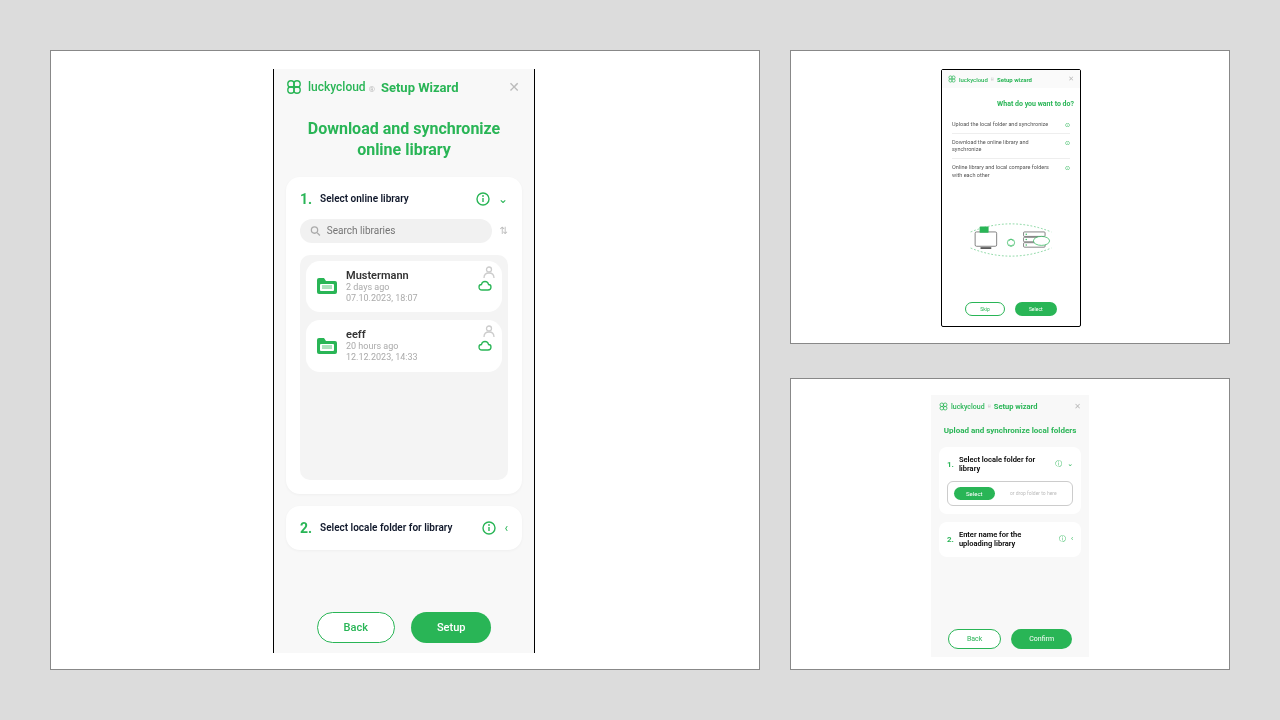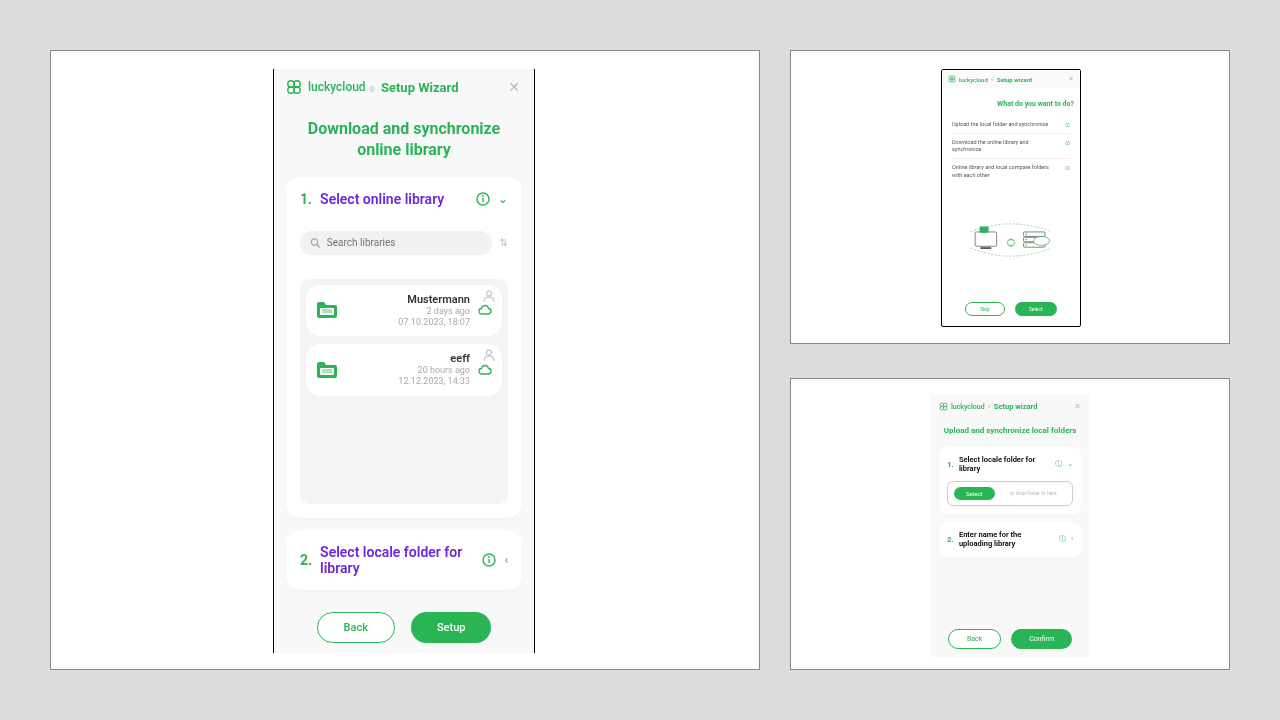--- a/index.html
+++ b/index.html
@@ -22,33 +22,33 @@
   .brand-text { color: #29b556; font-weight: 500; font-size: 12px; }
   .brand-sub { color: #bbb; font-size: 8px; margin-left:-3px; position:relative; top:2px;}
   .wizard-title { color: #29b556; font-weight: 700; font-size: 13px; }
   .close-x { color: #bbb; font-size: 14px; cursor: pointer; }
 
   .subtitle1 { color: #29b556; font-weight: 700; font-size: 16px; text-align: center; padding: 14px 26px 10px; line-height: 1.3; }
 
   .card { background: #fff; border-radius: 14px; margin: 6px 12px; padding: 14px; box-shadow: 0 1px 3px rgba(0,0,0,0.04); }
   .step-header { display: flex; align-items: center; gap: 8px; }
   .step-num { color: #29b556; font-weight: 700; font-size: 14px; }
-  .step-title { color: #6d28d9; font-weight: 600; font-size: 14px; flex: 1; }
+  .step-title { color: #0f172a; font-weight: 600; font-size: 10px; flex: 1; }
   .info-icon { width: 14px; height: 14px; color: #29b556; }
   .chev { color: #29b556; font-size: 12px; }
 
-  .search-row { display: flex; align-items: center; gap: 8px; margin: 24px 0; }
+  .search-row { display: flex; align-items: center; gap: 8px; margin: 12px 0; }
   .search-box { flex: 1; display: flex; align-items: center; gap: 6px; background: #f1f1f1; border-radius: 16px; padding: 6px 10px; }
   .search-box input { border: none; background: transparent; outline: none; font-size: 10px; color: #888; width: 100%; }
   .sort-icon { color: #bbb; font-size: 10px; }
 
   .lib-list { background: #f4f4f4; border-radius: 10px; padding: 6px; height: 225px; }
   .lib-item { background: #fff; border-radius: 14px; padding: 8px 10px; margin-bottom: 8px; display: flex; align-items: center; gap: 8px; position: relative; }
   .folder-ic { width: 22px; height: 18px; }
-  .lib-info { flex: 1; text-align: right; }
+  .lib-info { flex: 1; }
   .lib-name { font-size: 11px; font-weight: 600; color: #333; }
   .lib-meta { font-size: 9px; color: #aaa; line-height: 1.25; }
   .cloud-ic { width: 14px; height: 14px; color: #29b556; }
   .person-ic { position: absolute; right: 6px; top: 4px; width: 14px; height: 14px; color: #ccc; }
 
   .footer1 { display: flex; gap: 16px; justify-content: center; padding: 14px 0 10px; margin-top: auto; }
   .btn { border-radius: 20px; padding: 8px 26px; font-size: 11px; font-weight: 500; cursor: pointer; border: none; }
   .btn.outline { background: #fff; border: 1.5px solid #29b556; color: #29b556; }
   .btn.solid { background: #29b556; color: #fff; }
 

